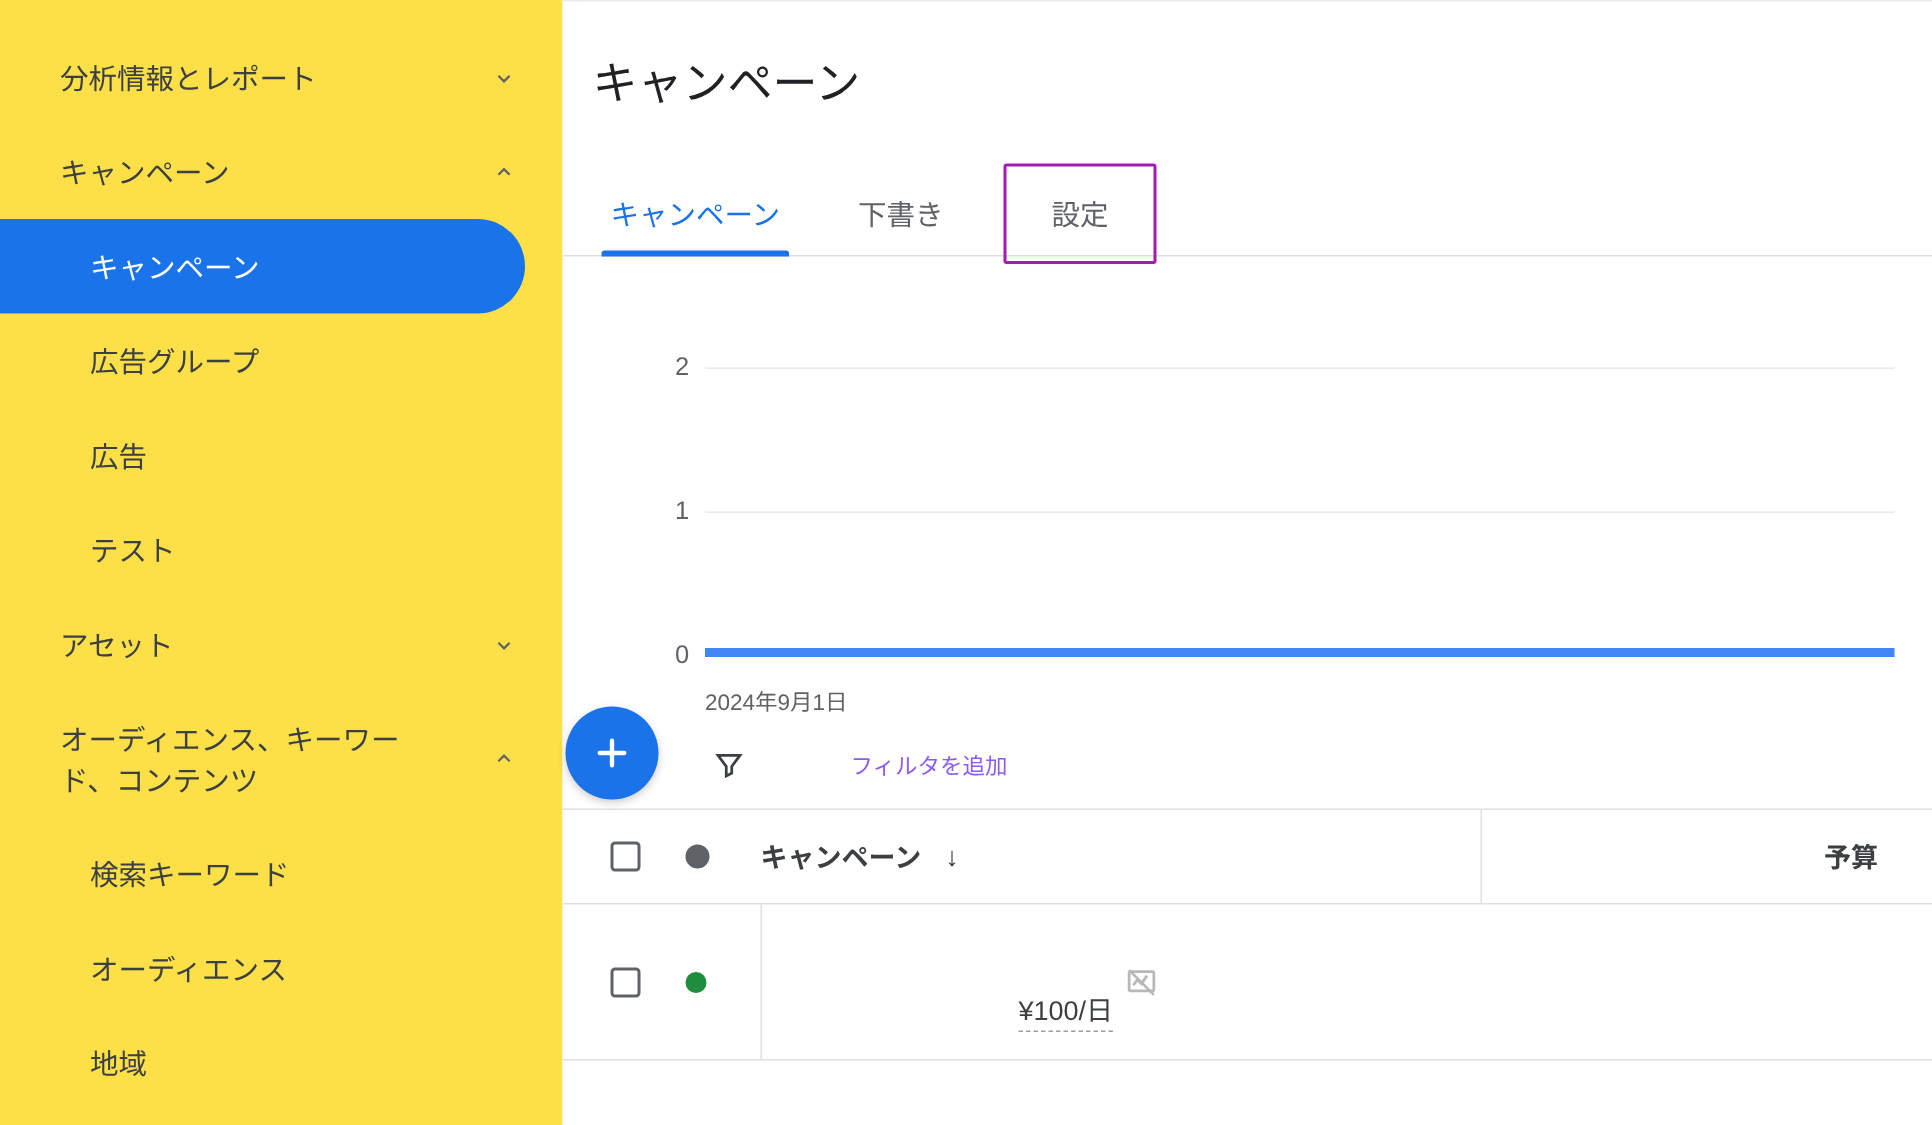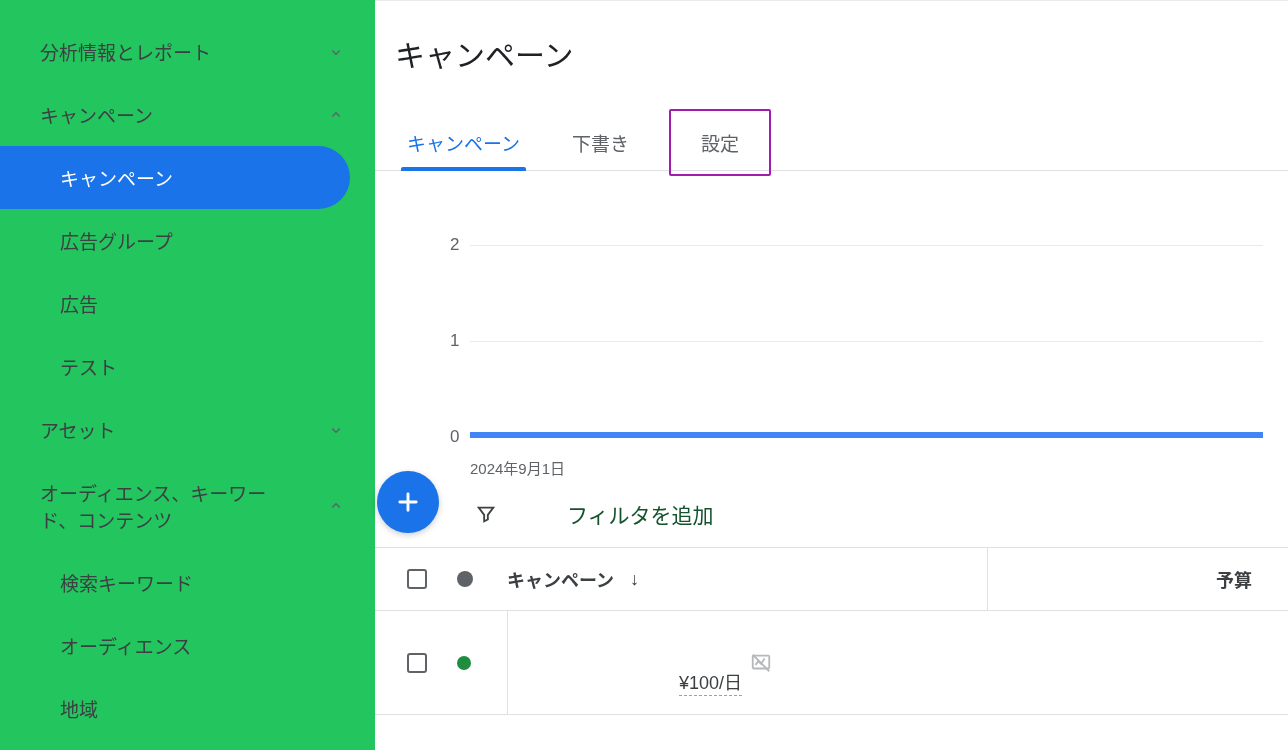--- a/index.html
+++ b/index.html
@@ -7,21 +7,21 @@
       font-family: Arial, Roboto, "Noto Sans CJK JP", sans-serif;
       background: #f8f9fa;
       color: #3c4043;
       width: 1288px;
       height: 750px;
       overflow: hidden;
       display: flex;
     }
     .sidebar {
       width: 375px;
-      background: #22c55e;
+      background: #fde047;
       padding-top: 20px;
       flex-shrink: 0;
     }
     .nav-item {
       display: flex;
       align-items: center;
       justify-content: space-between;
       padding: 18px 30px 18px 40px;
       font-size: 19px;
       color: #3c4043;
@@ -149,22 +149,22 @@
     }
     .filter-bar {
       display: flex;
       align-items: center;
       padding: 18px 20px 18px 100px;
       border-bottom: 1px solid #e0e0e0;
       margin-top: 30px;
       gap: 70px;
     }
     .filter-text {
-      font-size: 21px;
-      color: #14532d;
+      font-size: 15px;
+      color: #8b5cf6;
     }
     .table-head, .table-row {
       display: flex;
       align-items: center;
       border-bottom: 1px solid #e0e0e0;
       padding: 18px 20px 18px 32px;
     }
     .col-check { width: 50px; display:flex; align-items:center;}
     .col-status { width: 50px; display:flex; align-items:center;}
     .col-name { flex: 1; display:flex; align-items:center; gap:12px; font-size:18px;}

